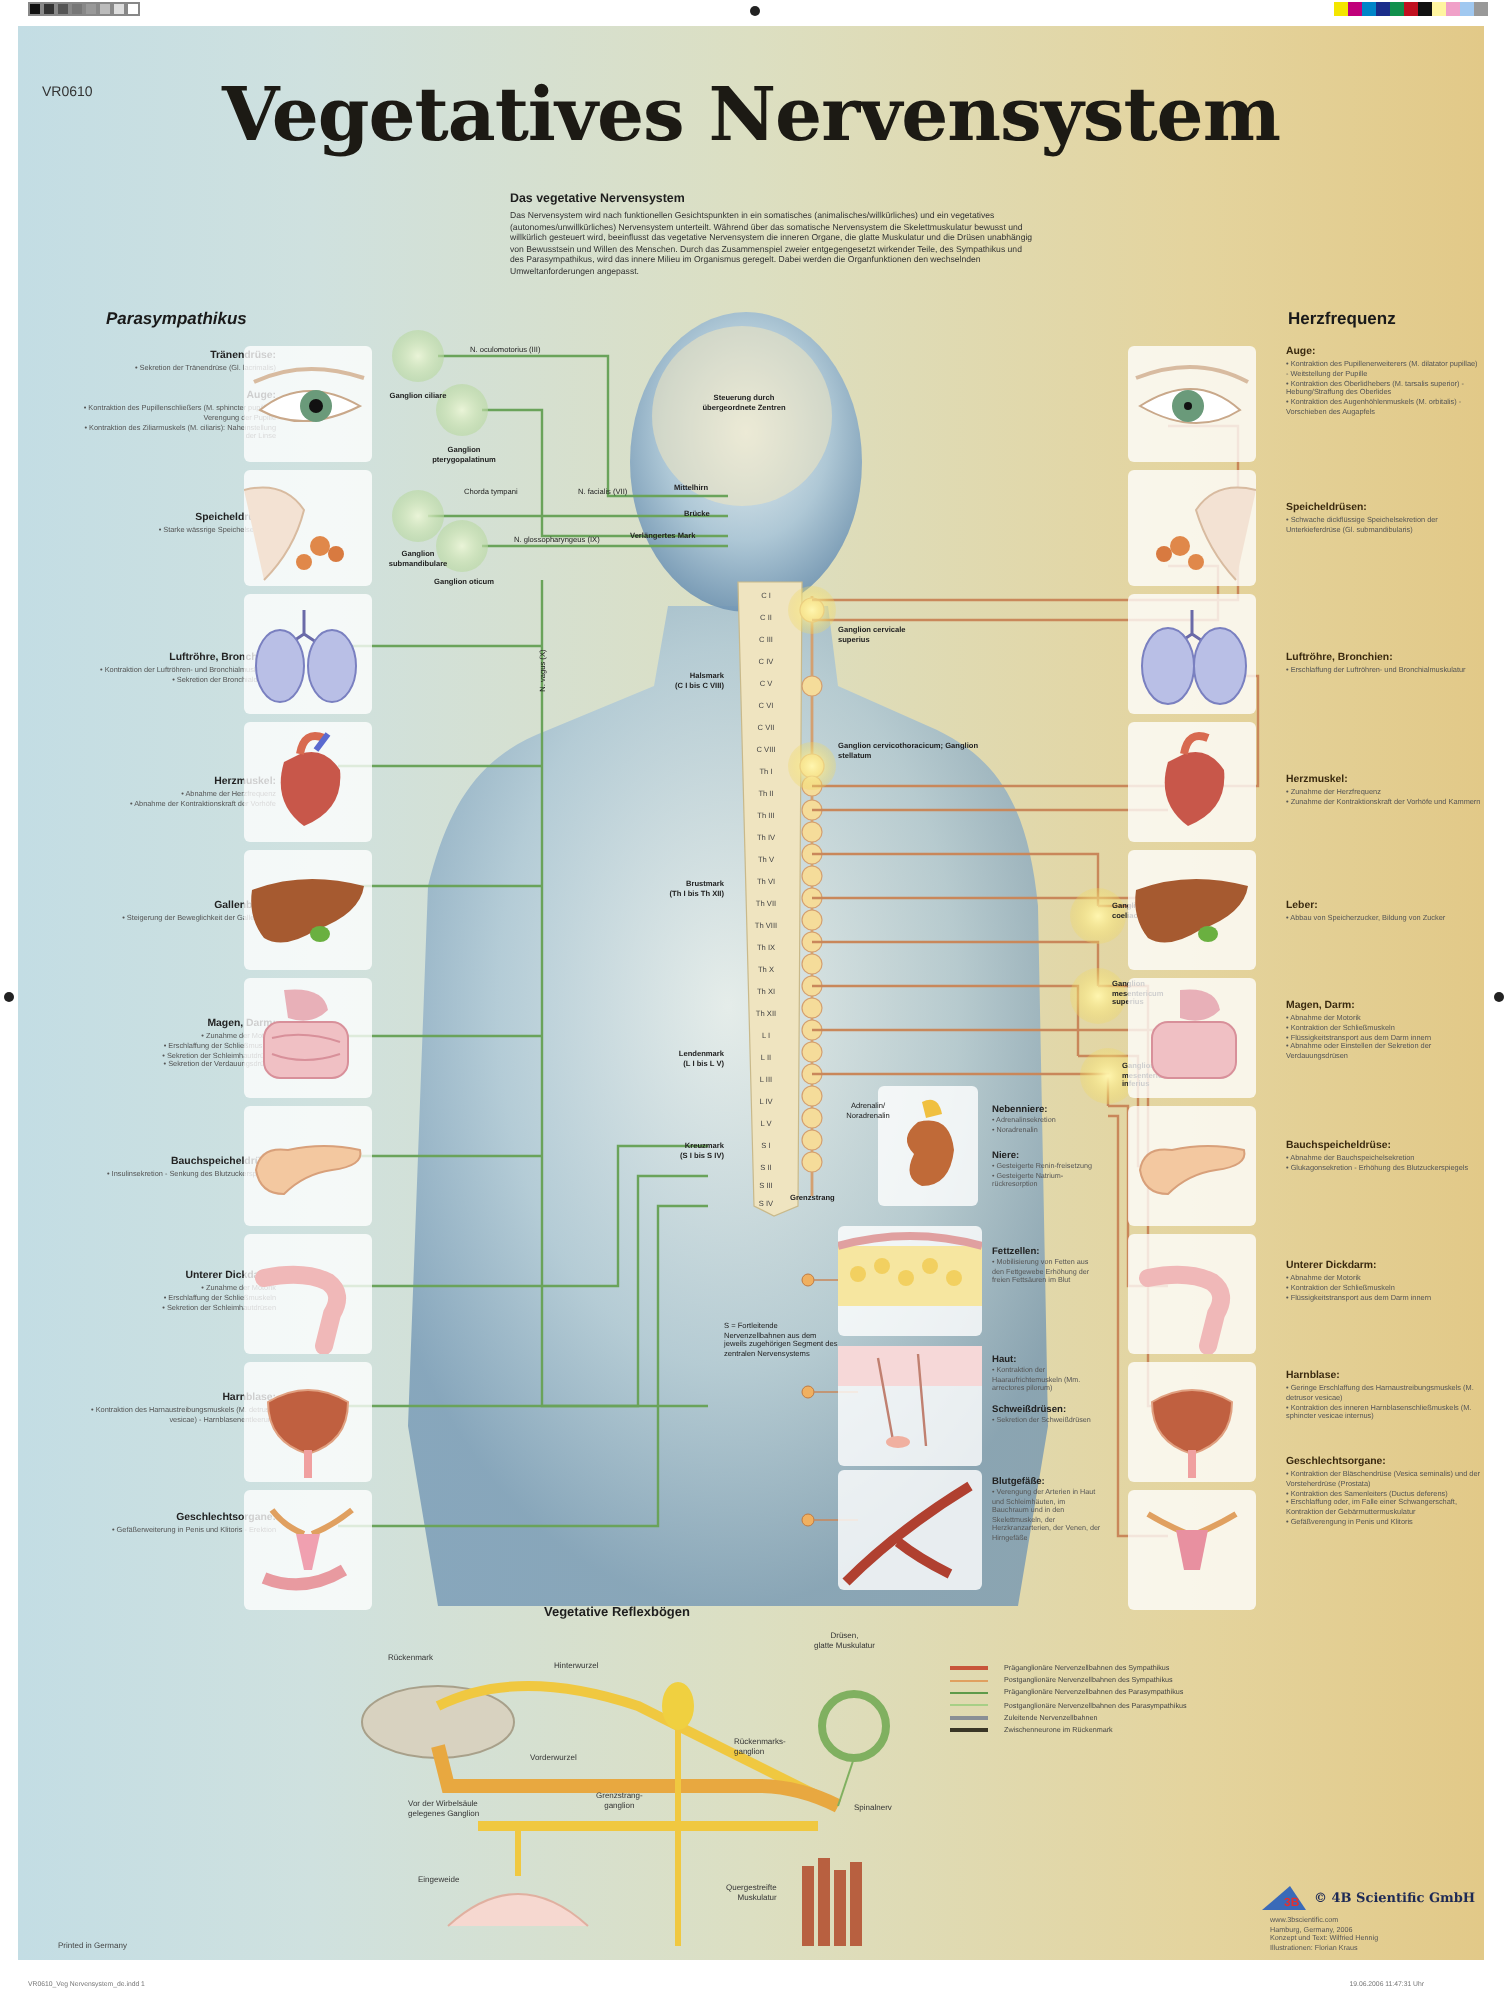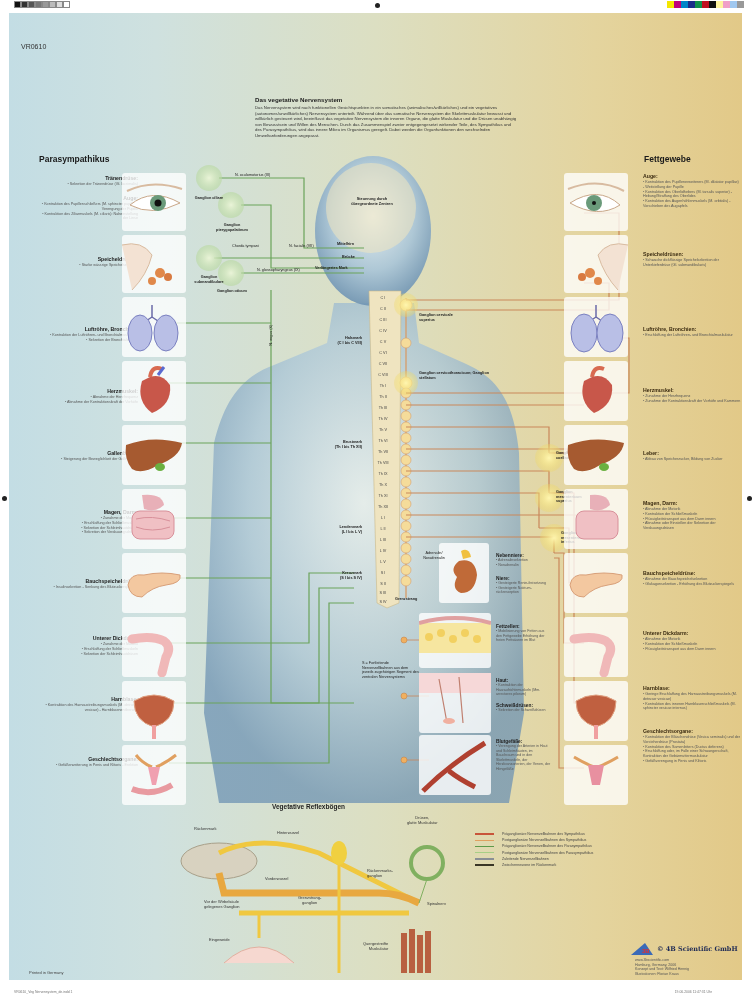--- a/index.html
+++ b/index.html
@@ -21,21 +21,21 @@
   .code { position: absolute; left: 12px; top: 30px; font-size: 7px; color: #333; }
   .title {
     position: absolute; left: 0; width: 100%; top: 22px; text-align: center;
     font-family: "DejaVu Serif", serif; font-weight: bold; font-size: 37px; color: #1c1a14; letter-spacing: -0.5px;
   }
   .intro { position: absolute; left: 246px; top: 83px; width: 262px; }
   .intro h3 { font-size: 6.2px; font-weight: bold; color: #1e1e1e; margin-bottom: 2px; }
   .intro p { font-size: 4.3px; line-height: 5.6px; color: #333; }
 
   .side-title { position: absolute; top: 141px; font-size: 8.5px; font-weight: bold; color: #1a1a1a; }
-  .side-title.left { left: 30px; }
+  .side-title.left { left: 44px; font-style: italic; }
   .side-title.right { left: 635px; }
 
   .organ-label { position: absolute; width: 100px; }
   .organ-label h4 { font-size: 5.2px; font-weight: bold; color: #222; margin-bottom: 1px; }
   .organ-label p { font-size: 3.7px; line-height: 4.8px; color: #555; }
   .left-labels .organ-label { left: 29px; text-align: right; }
   .right-labels .organ-label { left: 634px; text-align: left; width: 98px; }
   .right-labels .organ-label h4 { color: #3a2a10; }
 
   .organ-card {
@@ -99,20 +99,21 @@
       <span style="background:#f0a0c8"></span>
       <span style="background:#a0c8f0"></span>
       <span style="background:#999"></span>
   </div>
 </div>
 <div class="regmark" style="left:2px;top:496px"></div>
 <div class="regmark" style="left:747px;top:496px"></div>
 
 <div class="poster">
   <div class="code">VR0610</div>
+  <div class="title">Vegetatives Nervensystem</div>
 
   <div class="intro">
     <h3>Das vegetative Nervensystem</h3>
     <p>Das Nervensystem wird nach funktionellen Gesichtspunkten in ein somatisches (animalisches/willkürliches) und ein vegetatives (autonomes/unwillkürliches) Nervensystem unterteilt. Während über das somatische Nervensystem die Skelettmuskulatur bewusst und willkürlich gesteuert wird, beeinflusst das vegetative Nervensystem die inneren Organe, die glatte Muskulatur und die Drüsen unabhängig von Bewusstsein und Willen des Menschen. Durch das Zusammenspiel zweier entgegengesetzt wirkender Teile, des Sympathikus und des Parasympathikus, wird das innere Milieu im Organismus geregelt. Dabei werden die Organfunktionen den wechselnden Umweltanforderungen angepasst.</p>
   </div>
 
   <svg class="body-silhouette" viewBox="0 0 733 967">
     <defs>
       <radialGradient id="bodyg" cx="50%" cy="40%" r="60%">
         <stop offset="0%" stop-color="#e8f1f6"></stop>
@@ -413,21 +414,21 @@
     </div>
     <div class="organ-card" style="top:732px;height:60px">
       <svg width="64" height="60" viewBox="0 0 64 60">
           <path d="M30 22 Q20 18 14 10 M34 22 Q44 18 54 10" stroke="#e0a060" stroke-width="3" fill="none"></path>
           <path d="M26 22 L38 22 L34 40 L30 40Z" fill="#f0a0b0"></path>
           <path d="M10 44 Q30 52 50 40" stroke="#e89aa0" stroke-width="6" fill="none"></path>
         </svg>
     </div>
   </div>
 
-  <div class="side-title right">Fettgewebe</div>
+  <div class="side-title right">Herzfrequenz</div>
   <div class="right-labels">
     <div class="organ-label" style="top:160px">
         <h4>Auge:</h4>
         <p>• Kontraktion des Pupillenerweiterers (M. dilatator pupillae) - Weitstellung der Pupille</p>
         <p>• Kontraktion des Oberlidhebers (M. tarsalis superior) - Hebung/Straffung des Oberlides</p>
         <p>• Kontraktion des Augenhöhlenmuskels (M. orbitalis) - Vorschieben des Augapfels</p>
       </div>
     <div class="organ-label" style="top:238px">
         <h4>Speicheldrüsen:</h4>
         <p>• Schwache dickflüssige Speichelsekretion der Unterkieferdrüse (Gl. submandibularis)</p>

